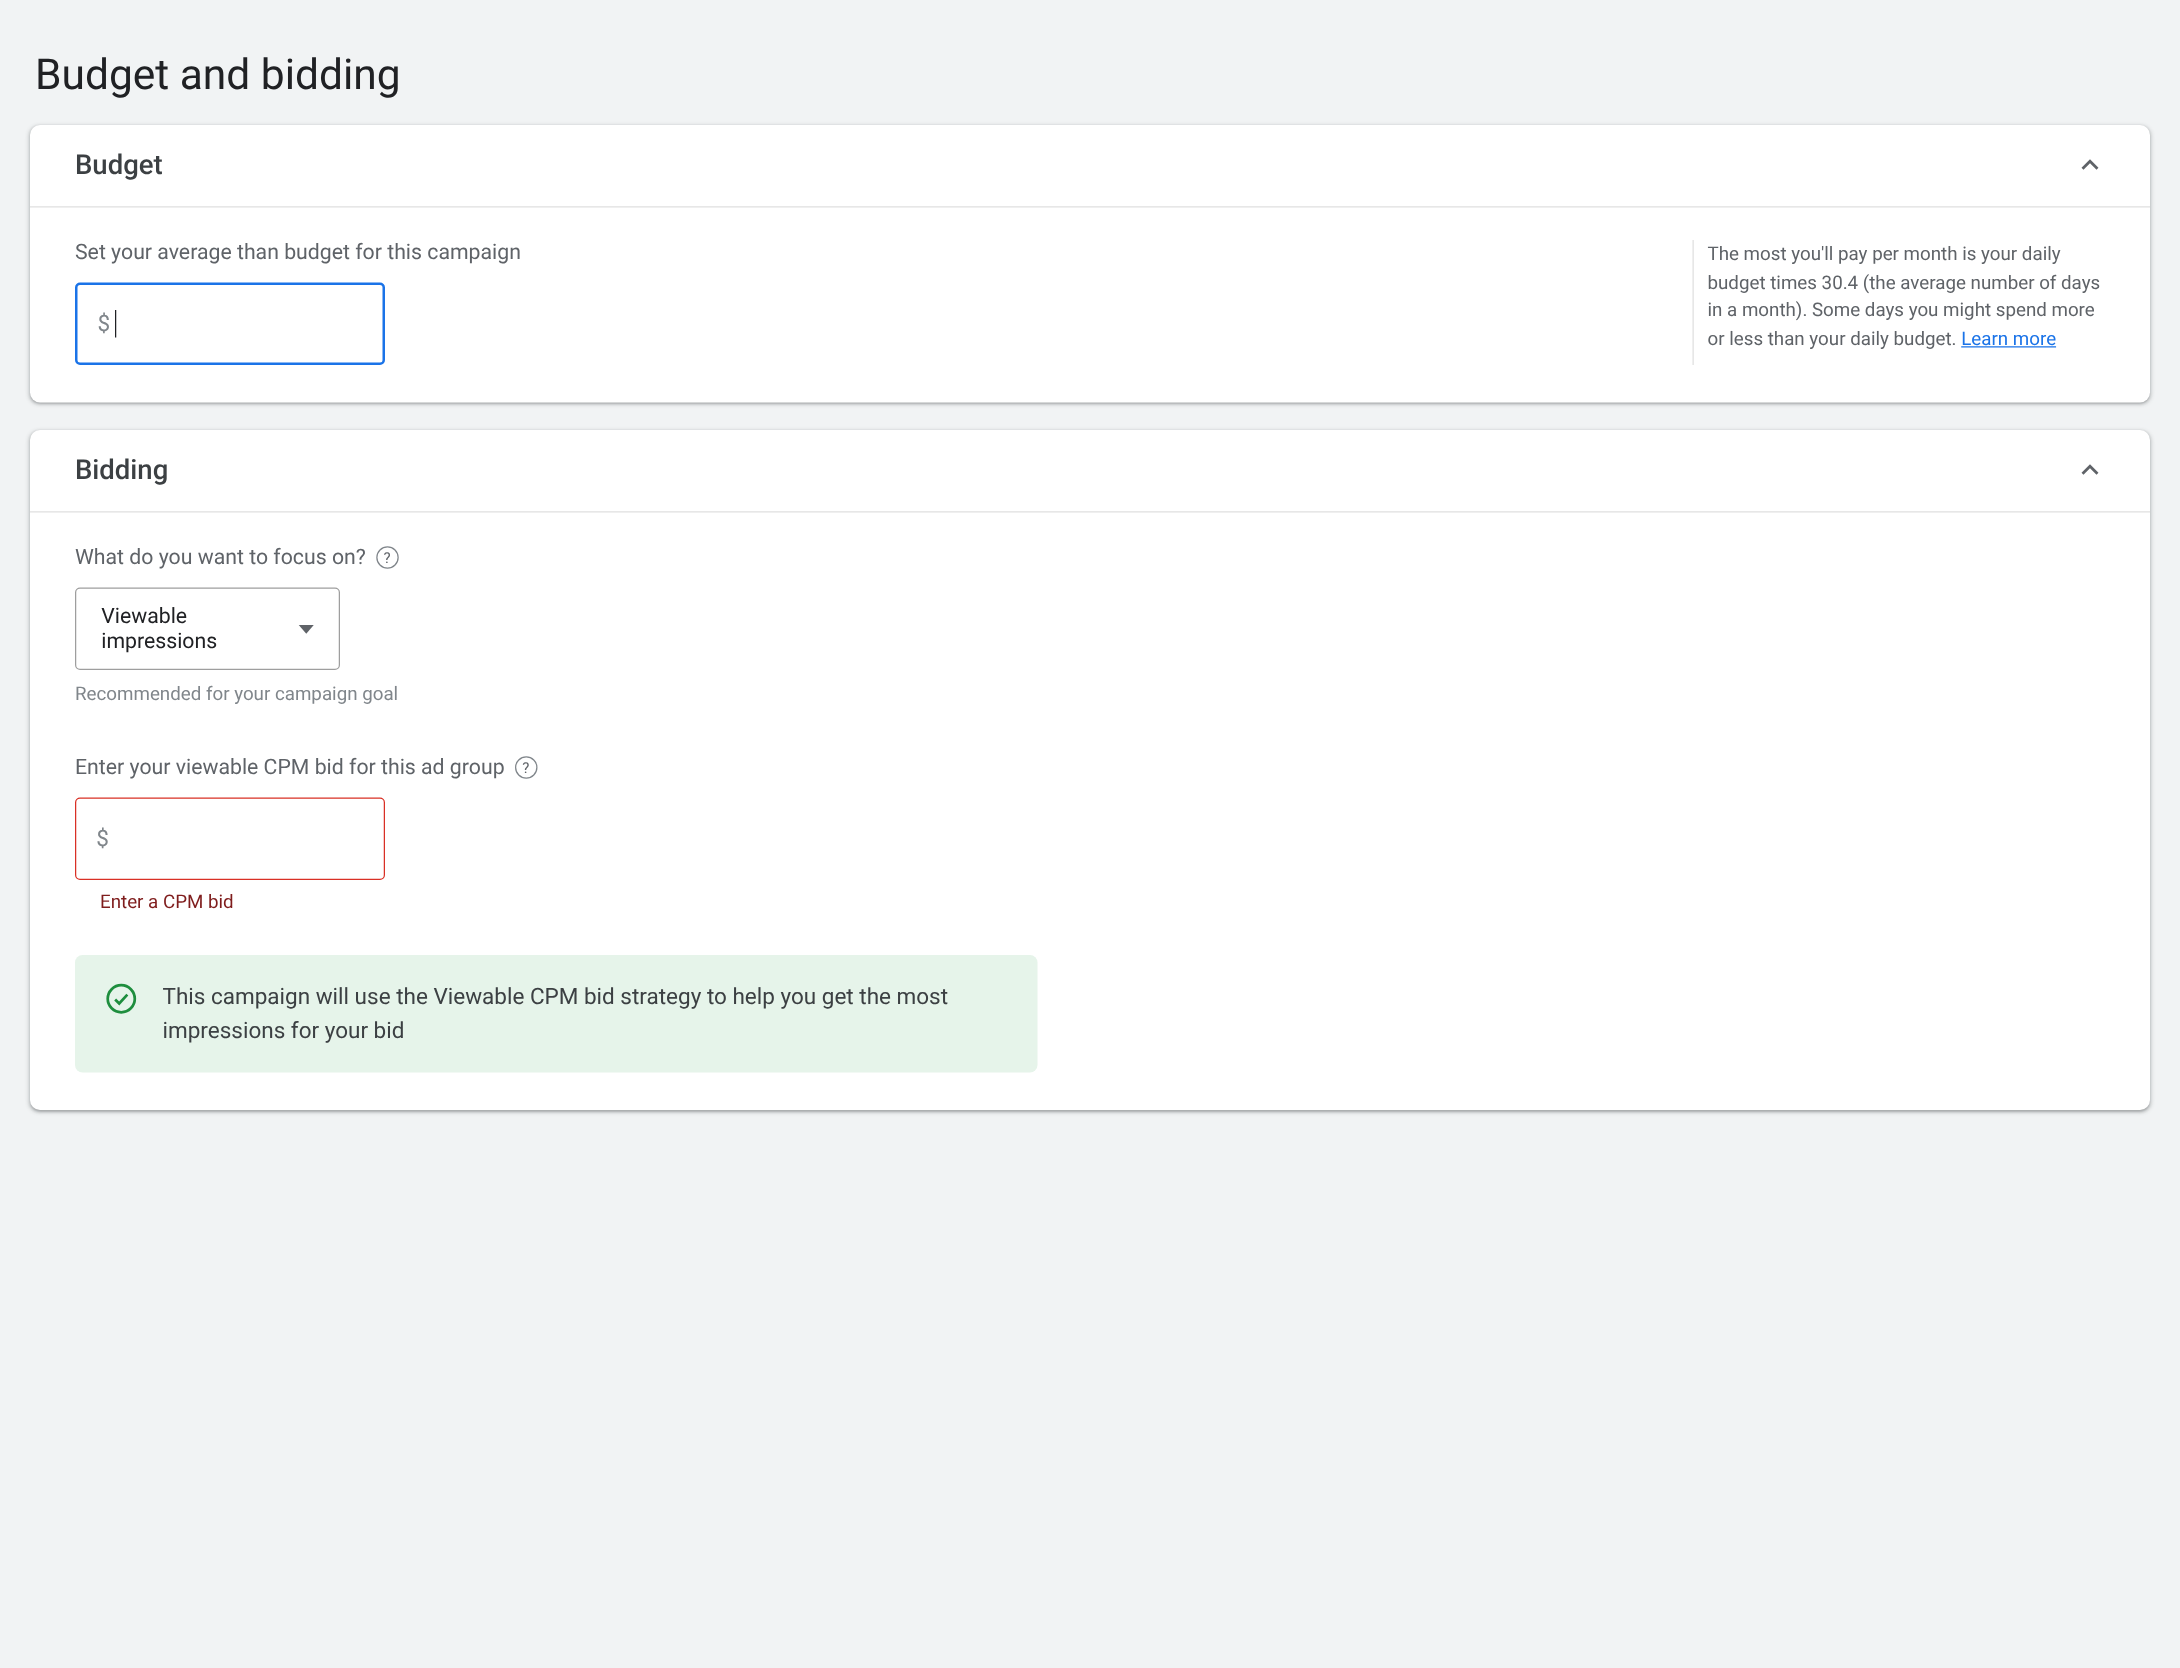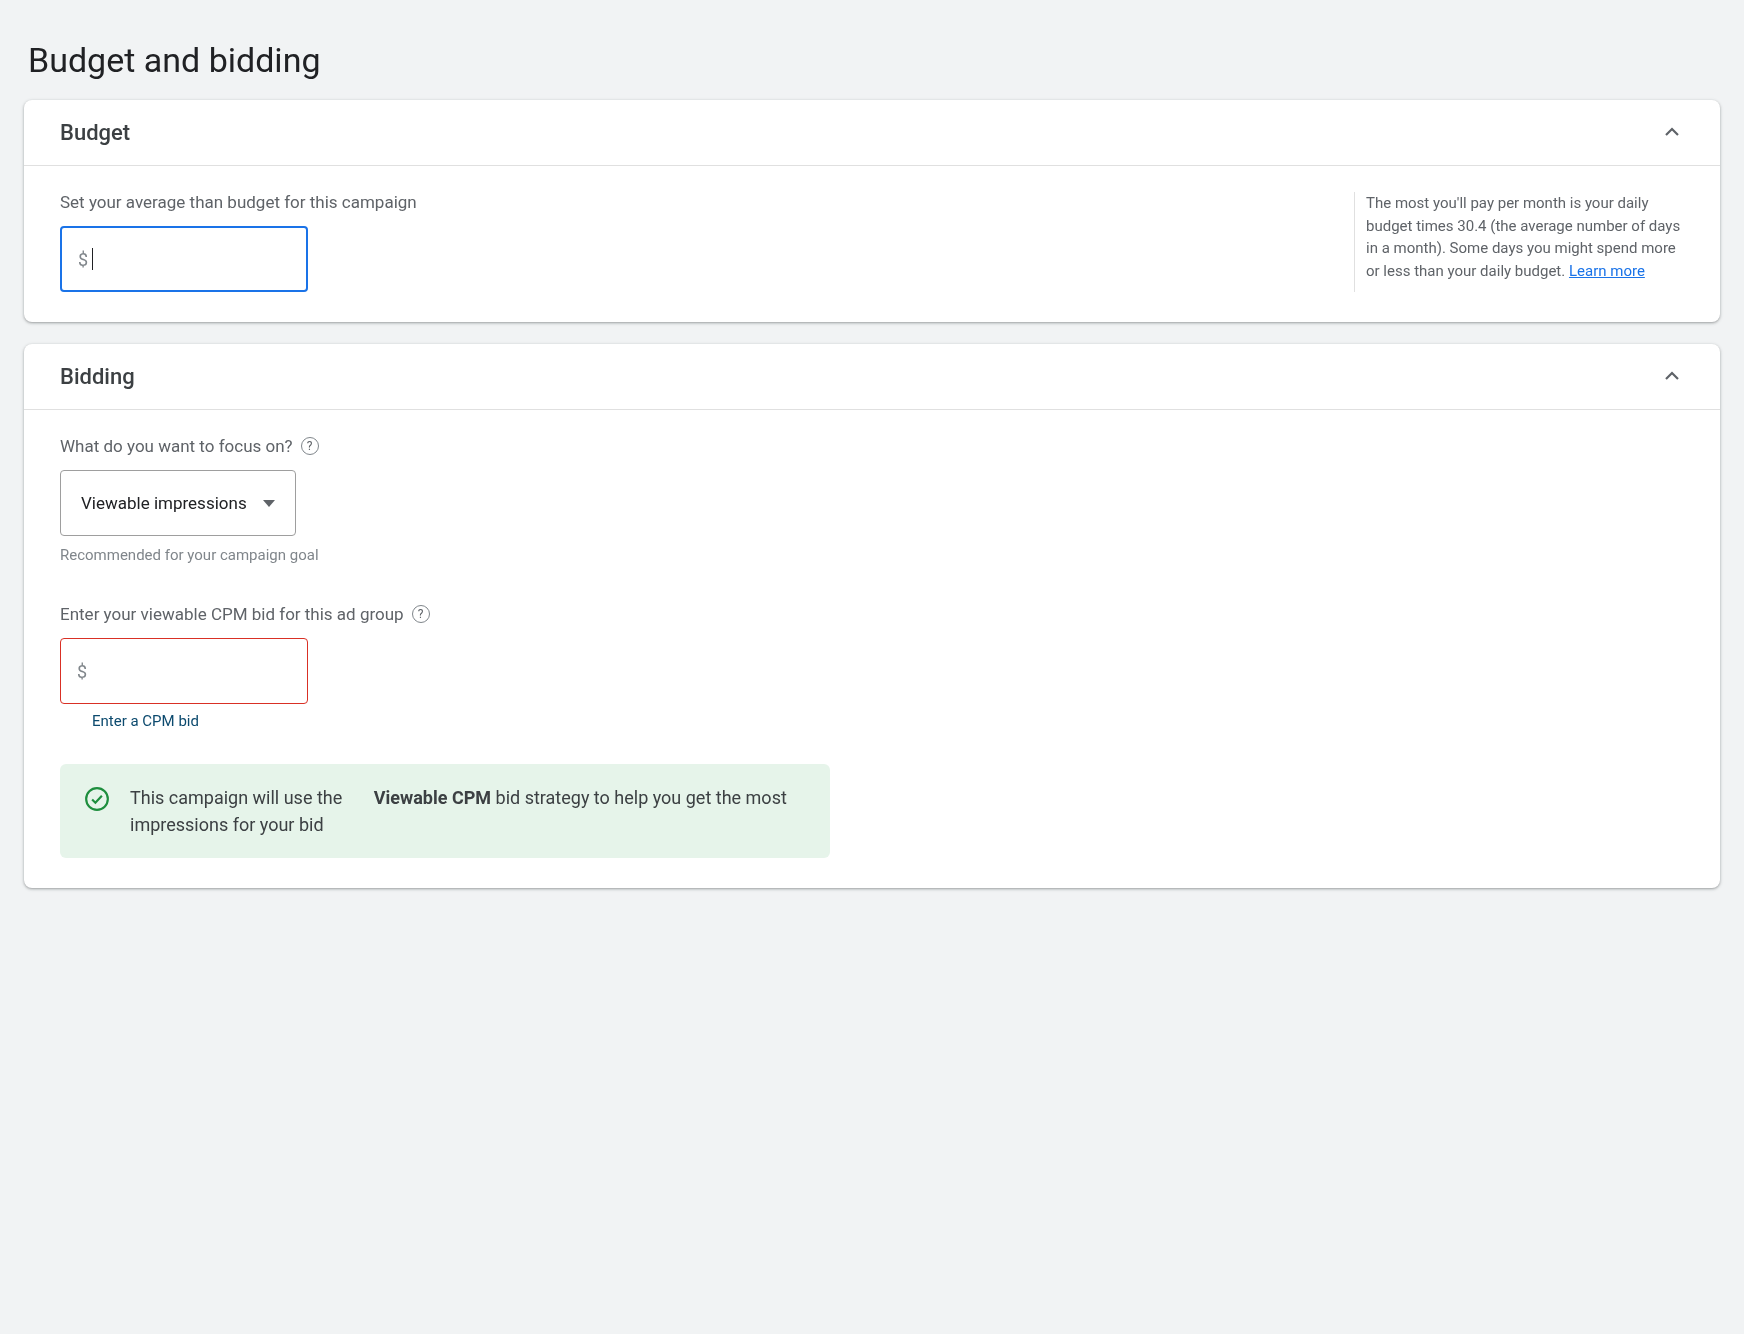--- a/index.html
+++ b/index.html
@@ -98,62 +98,62 @@
     background: transparent;
   }
   .cursor-line {
     width:1px; height:22px; background:#202124; display:inline-block;
   }
   .learn-link { color: #1a73e8; text-decoration: underline; cursor:pointer; }
   .select-box {
     border: 1px solid #9e9e9e;
     border-radius: 4px;
     height: 66px;
-    width: 236px;
+    width: 212px;
     display: flex;
     align-items: center;
     padding: 0 20px;
     cursor: pointer;
     justify-content: space-between;
     font-size: 17px;
     color: #202124;
   }
   .arrow-down {
     width:0;height:0;border-left:6px solid transparent;border-right:6px solid transparent;border-top:7px solid #5f6368;
   }
   .helper-text {
     font-size: 15px;
     color: #80868b;
     margin-top: 10px;
   }
   .error-text {
     font-size: 15px;
-    color: #0c4a6e;
+    color: #7f1d1d;
     margin-top: 8px;
-    margin-left: 32px;
+    margin-left: 20px;
   }
   .section-gap { margin-top: 40px; }
   .info-banner {
     background: #e6f4ea;
     border-radius: 6px;
     padding: 20px 24px;
     display: flex;
     align-items: flex-start;
     margin-top: 34px;
     max-width: 770px;
   }
   .check-circle {
     width: 26px; height:26px; flex-shrink:0; margin-right:20px; margin-top:2px;
   }
   .info-text {
     font-size: 18px;
     color: #3c4043;
     line-height: 1.5;
   }
-  .info-text b { font-weight: 700; margin-left: 27px; }
+  .info-text b { font-weight: 400; }
   .link-row {
     margin-top: 34px;
     font-size: 17px;
     color: #1a73e8;
     cursor: pointer;
   }
 </style>
 </head>
 <body>
 

